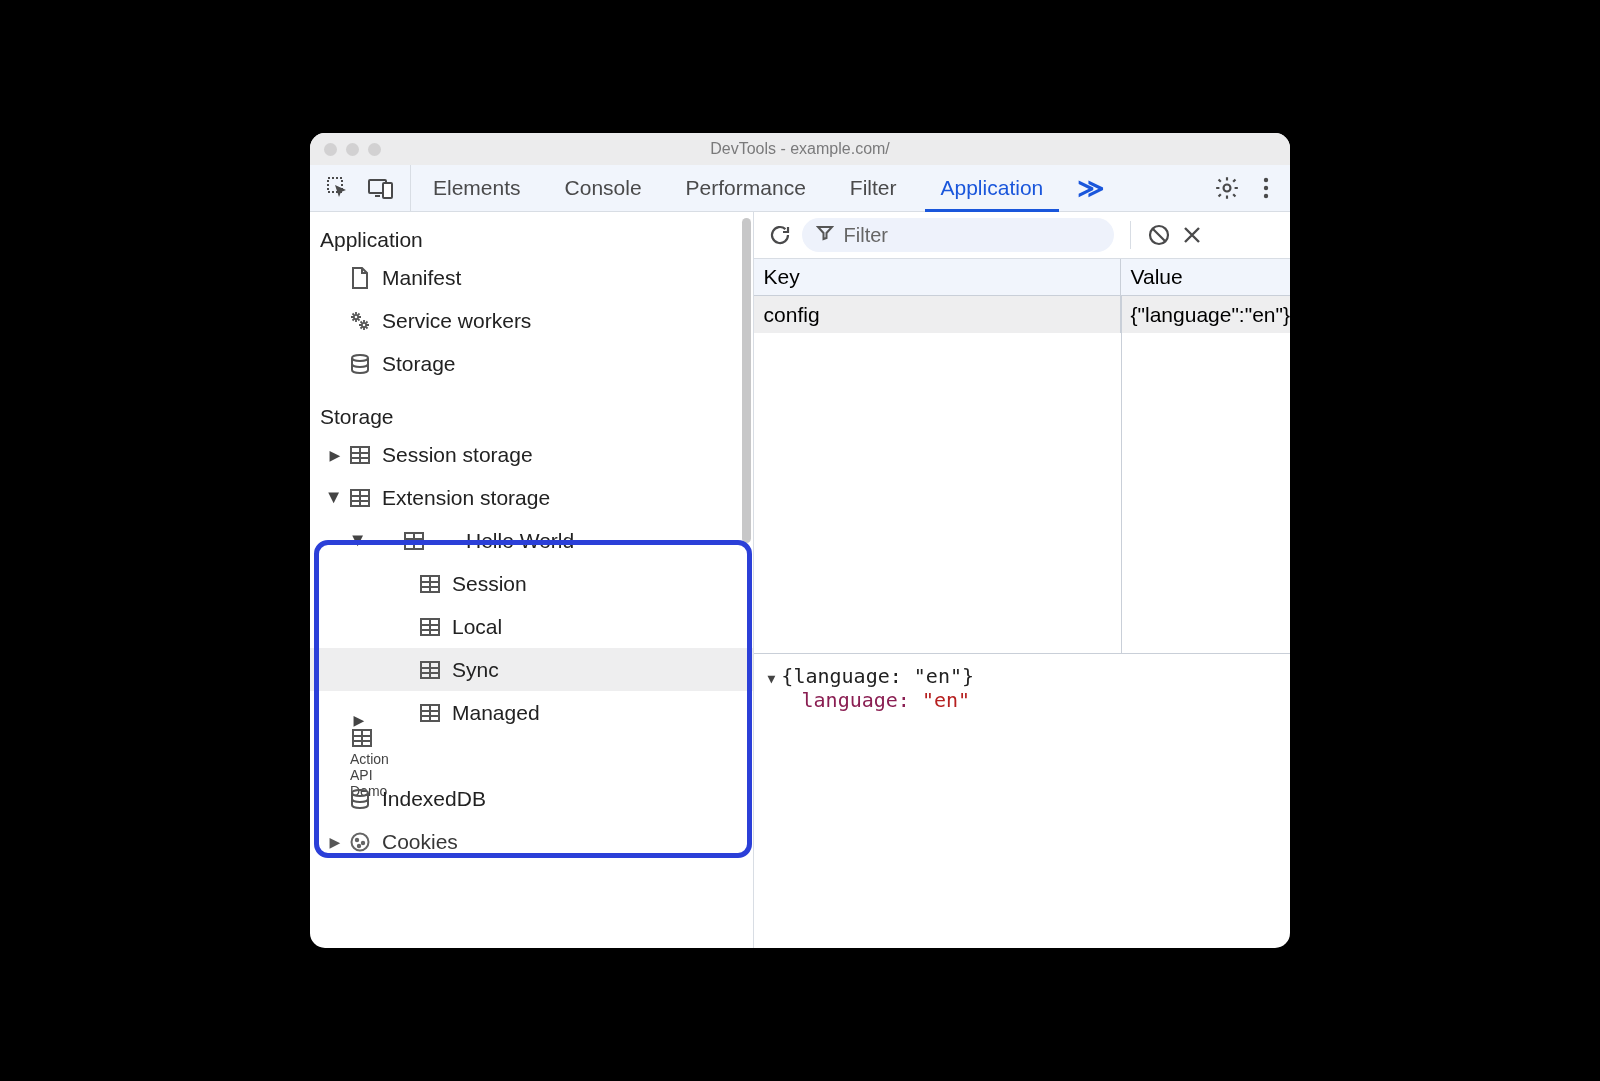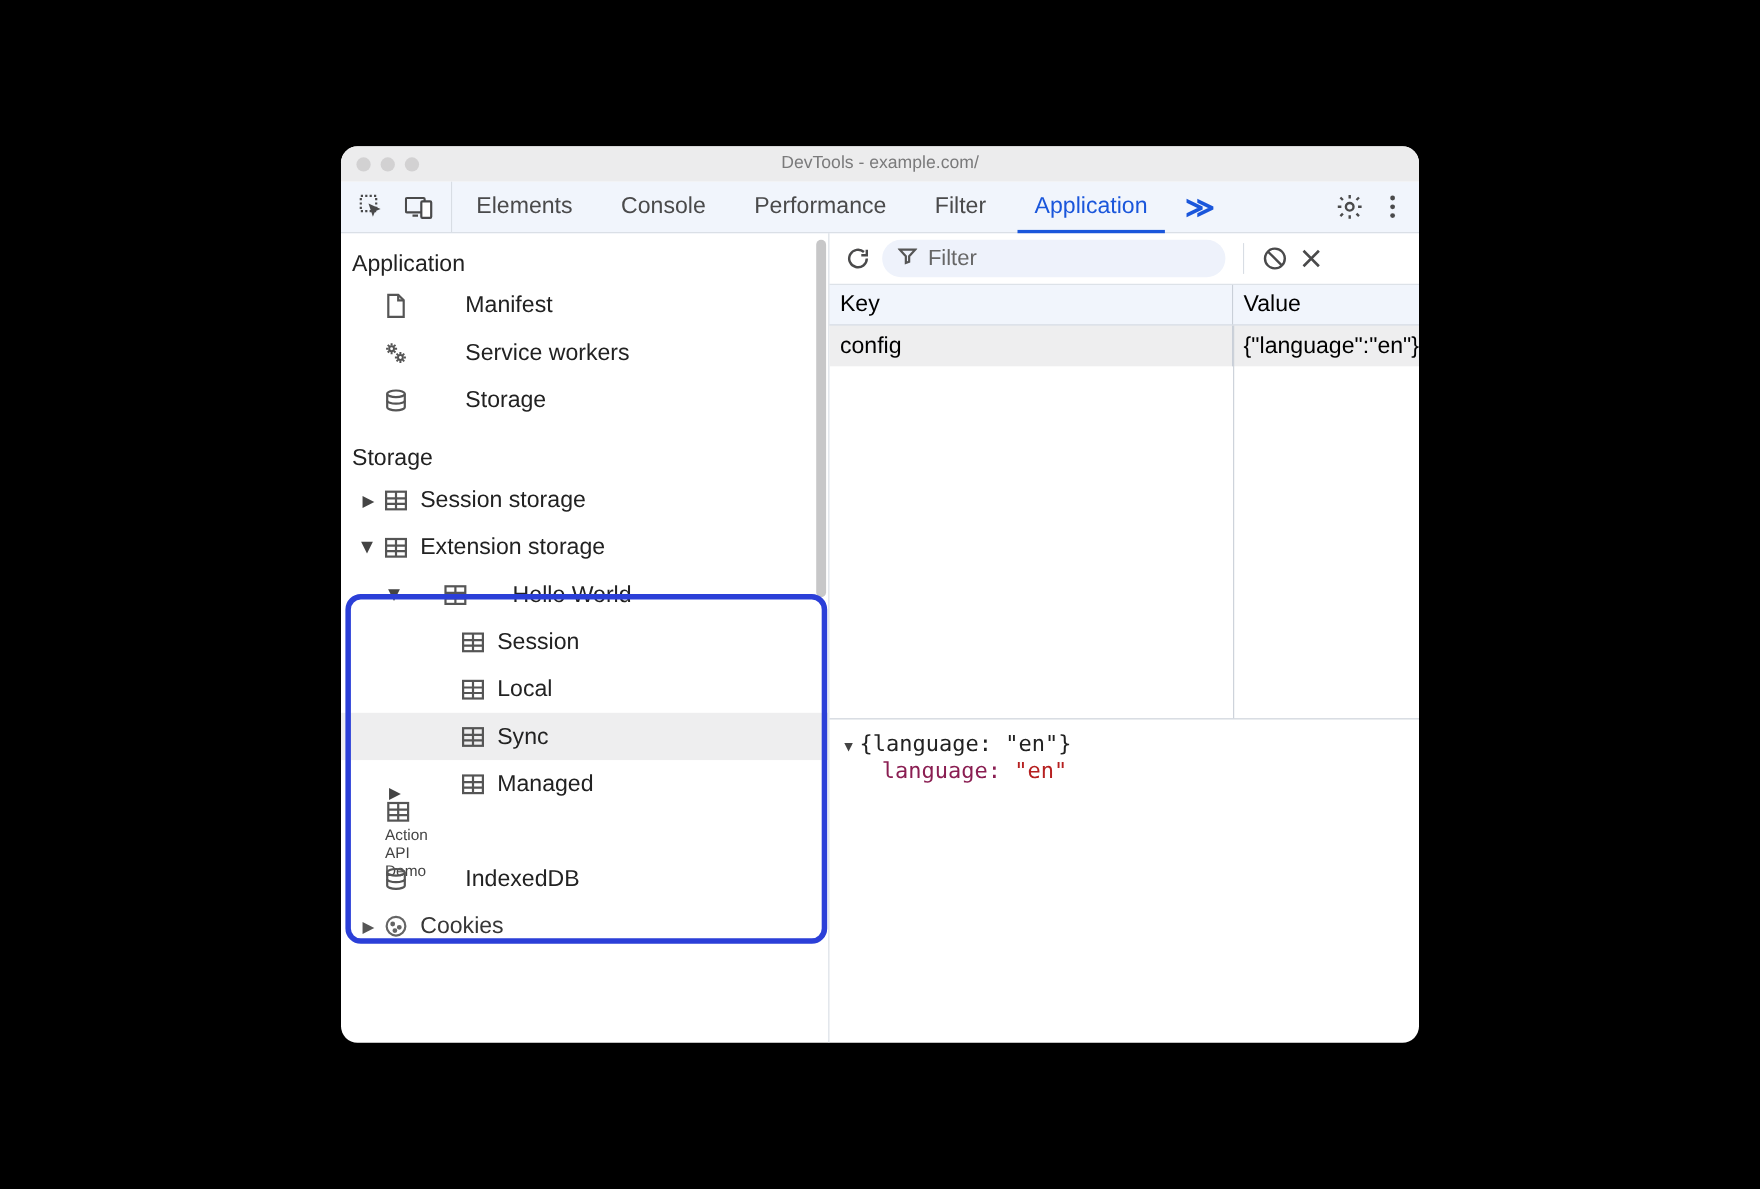--- a/index.html
+++ b/index.html
@@ -159,21 +159,21 @@
   width: 24px;
   display: inline-flex;
   justify-content: center;
   margin-right: 10px;
   flex-shrink: 0;
   color: #555;
 }
 .indent-0 { padding-left: 16px; }
 .indent-1 { padding-left: 40px; gap: 30px; }
 .indent-3 { padding-left: 108px; }
-.pad1 { padding-left: 38px; gap: 41px; }
+.pad1 { padding-left: 38px; }
 .highlight-box {
   position: absolute;
   border: 5px solid #2b3fd8;
   border-radius: 14px;
   left: 4px;
   width: 438px;
   top: 328px;
   height: 318px;
   pointer-events: none;
 }

